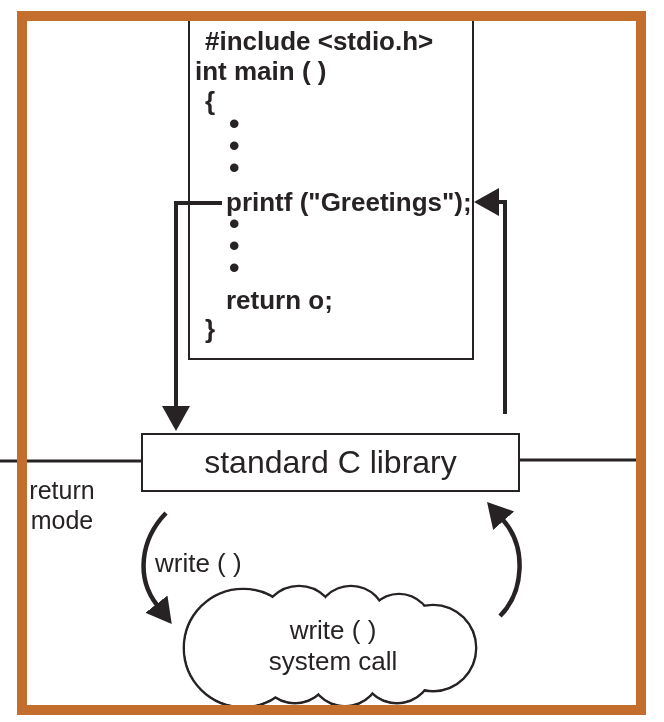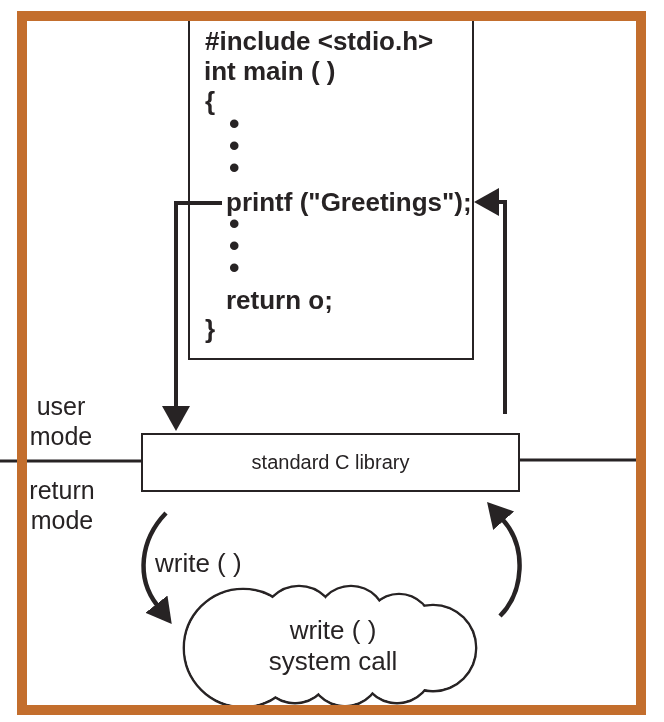--- a/index.html
+++ b/index.html
@@ -56,21 +56,21 @@
   
   #library-box {
     position: absolute;
     left: 141px; top: 433px;
     width: 379px; height: 59px;
     box-sizing: border-box;
     border: 2.5px solid var(--ink-color);
     background: transparent;
     z-index: 2;
     text-align: center;
-    font-size: 20px;
+    font-size: 32px;
     line-height: 55px;
   }
 
   .modelabel {
     font-size: 25px;
     line-height: 30px;
     text-align: center;
     z-index: 2;
   }
 
@@ -132,33 +132,32 @@
         <circle cx="397" cy="667" r="35"></circle>
         <circle cx="345" cy="670" r="35"></circle>
         <circle cx="295" cy="667" r="35"></circle>
       </g>
     </g>
   </svg>
 
   <div id="code-box"></div>
 
   <div class="htext codeline" style="left:205px; top:26px">#include &lt;stdio.h&gt;</div>
-  <div class="htext codeline" style="left:204px; top:56px">int main ( )</div>
+  <div class="htext codeline" style="left:195px; top:56px">int main ( )</div>
   <div class="htext codeline" style="left:205px; top:86px">{</div>
   <div class="htext codeline bdot" style="left:229px; top:114px">•</div>
   <div class="htext codeline bdot" style="left:229px; top:136px">•</div>
   <div class="htext codeline bdot" style="left:229px; top:158px">•</div>
   <div class="htext codeline" style="left:226px; top:187px">printf ("Greetings");</div>
   <div class="htext codeline bdot" style="left:229px; top:214px">•</div>
   <div class="htext codeline bdot" style="left:229px; top:236px">•</div>
   <div class="htext codeline bdot" style="left:229px; top:258px">•</div>
   <div class="htext codeline" style="left:226px; top:285px">return o;</div>
   <div class="htext codeline" style="left:205px; top:314px">}</div>
 
-  <div class="htext modelabel" style="left:22px; top:391px; width:78px">user mode</div>
   <div class="htext modelabel" style="left:20px; top:475px; width:84px">return mode</div>
 
   <div id="library-box">standard C library</div>
 
   <div class="htext" id="write-call-label" style="left:155px; top:549px">write ( )</div>
 
   <div class="htext" id="cloud-text">
     <div>write ( )</div>
     <div>system call</div>
   </div>

